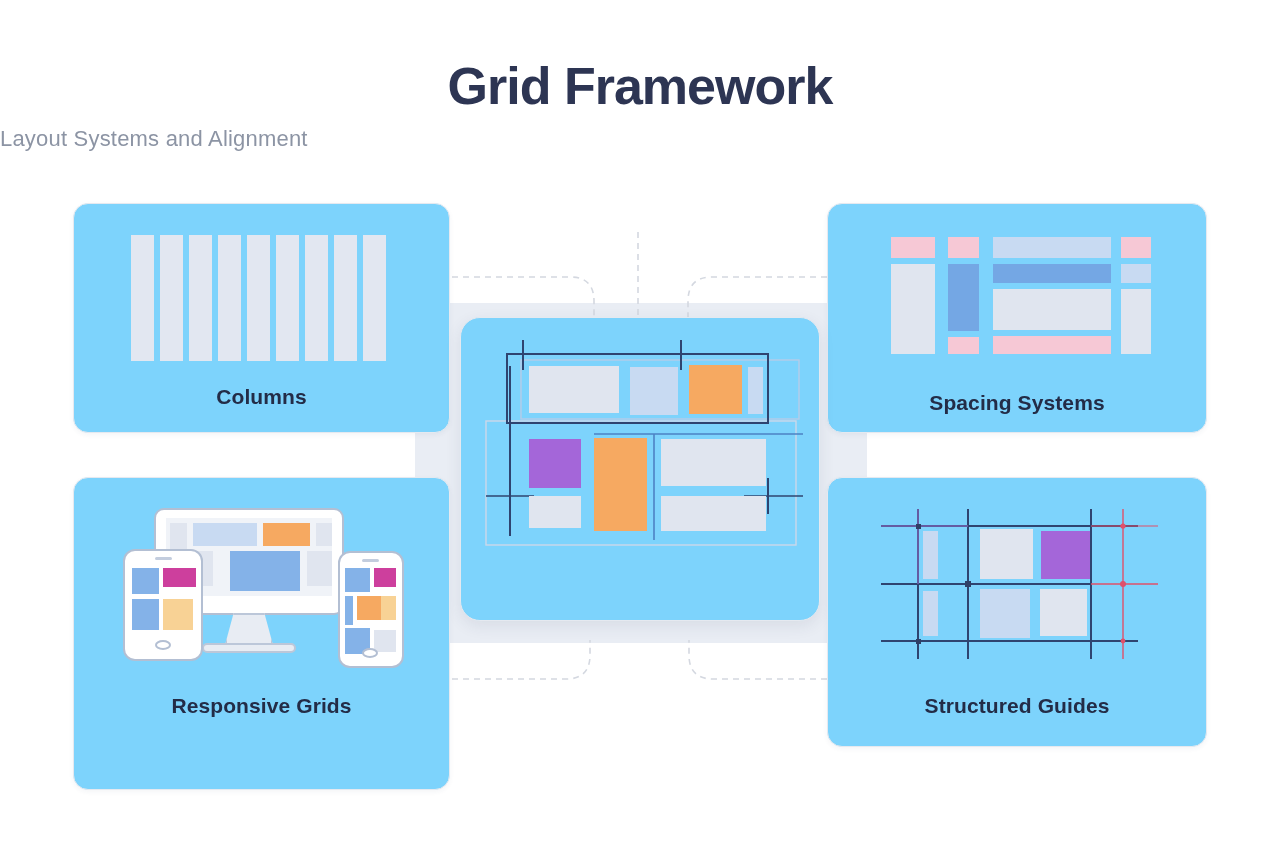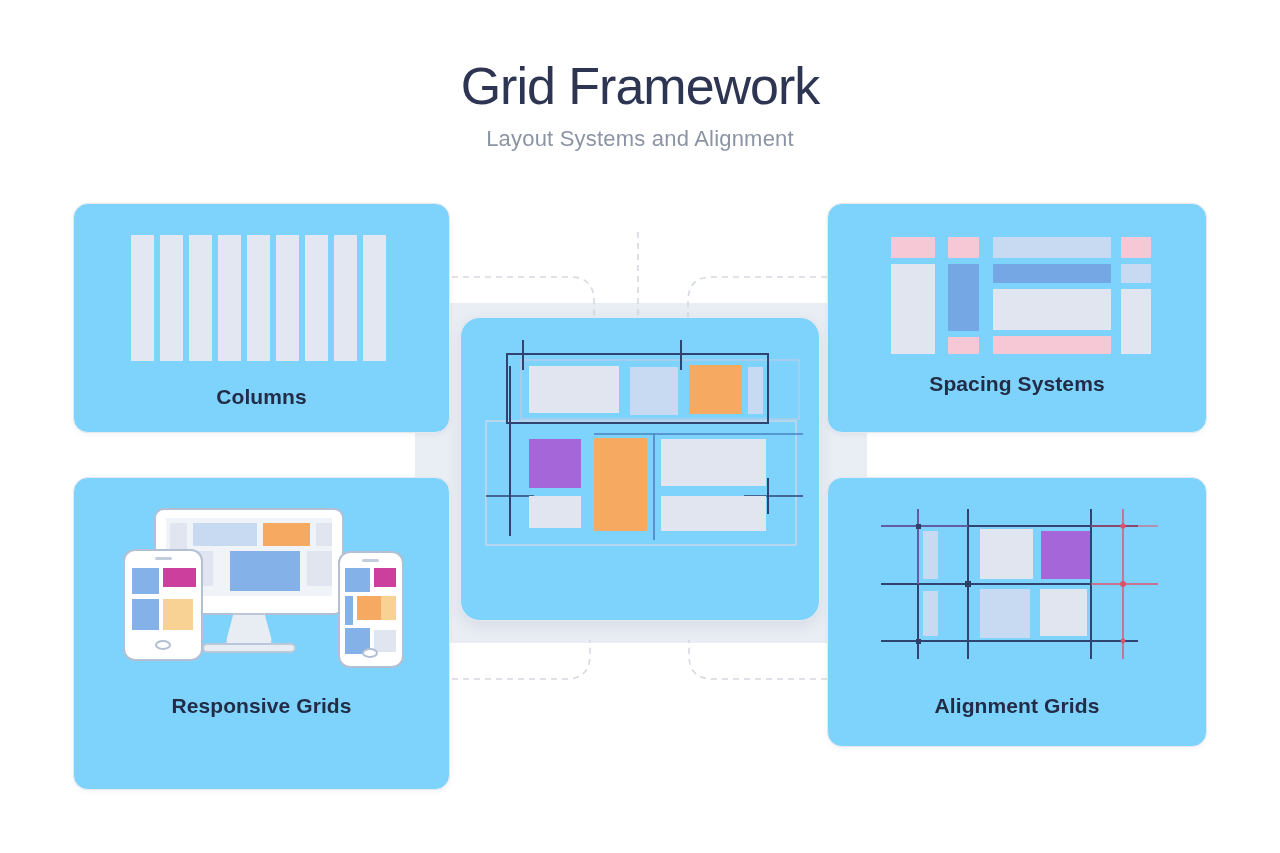--- a/index.html
+++ b/index.html
@@ -5,26 +5,26 @@
   * { margin: 0; padding: 0; box-sizing: border-box; }
   html,body { background:#fff; }
   body { font-family: "Liberation Sans", sans-serif; }
   .canvas {
     position: relative; width: 1280px; height: 853px;
     background: #ffffff; overflow: hidden;
   }
   
   .title {
     position: absolute; left: 0; top: 56px; width: 100%;
-    text-align: center; font-size: 52px; font-weight: 400;
+    text-align: center; font-size: 52px; font-weight: 700;
     color: #2d3553; letter-spacing: -1px;
   }
   .subtitle {
     position: absolute; left: 0; top: 126px; width: 100%;
-    text-align: center; font-size: 22px; font-weight: 400;
+    text-align: left; font-size: 22px; font-weight: 400;
     color: #8c94a4; letter-spacing: .2px;
   }
   
   .ring {
     position: absolute; left: 415px; top: 303px; width: 452px; height: 340px;
     background: #e9edf4; border-radius: 26px;
   }
   
   .connectors { position: absolute; left: 0; top: 0; }
   
@@ -114,21 +114,21 @@
 
       <div class="blk lb" style="left:102px;top:0;width:118px;height:21px"></div>
       <div class="blk mb" style="left:102px;top:27px;width:118px;height:19px"></div>
       <div class="blk gy" style="left:102px;top:52px;width:118px;height:41px"></div>
       <div class="blk pk" style="left:102px;top:99px;width:118px;height:18px"></div>
 
       <div class="blk pk" style="left:230px;top:0;width:30px;height:21px"></div>
       <div class="blk lb" style="left:230px;top:27px;width:30px;height:19px"></div>
       <div class="blk gy" style="left:230px;top:52px;width:30px;height:65px"></div>
     </div>
-    <div class="card-label" style="top:168px">Spacing Systems</div>
+    <div class="card-label" style="top:187px">Spacing Systems</div>
   </div>
 
   <div class="card center" id="card-structured">
     <svg width="360" height="304" viewBox="0 0 360 304" style="position:absolute;left:0;top:0">
 
       <rect x="60" y="42" width="278" height="59" fill="none" stroke="#b6cce9" stroke-width="1.4"></rect>
       <rect x="25" y="103" width="310" height="124" fill="none" stroke="#ccd8ea" stroke-width="1.4"></rect>
 
       <rect x="46" y="36" width="261" height="69" fill="none" stroke="#2f4470" stroke-width="2"></rect>
       <line x1="62" y1="22" x2="62" y2="52" stroke="#2f4470" stroke-width="2"></line>
@@ -222,16 +222,16 @@
       <line x1="53" y1="48" x2="140" y2="48" stroke="#9a74d4" stroke-width="1"></line>
       <line x1="90" y1="31" x2="90" y2="106" stroke="#9a74d4" stroke-width="1"></line>
 
       <rect x="88" y="46" width="5" height="5" fill="#2f3f66"></rect>
       <rect x="137" y="103" width="6" height="6" fill="#2f3f66"></rect>
       <rect x="88" y="161" width="5" height="5" fill="#2f3f66"></rect>
       <circle cx="295" cy="48" r="2.6" fill="#e0506a"></circle>
       <circle cx="295" cy="106" r="3" fill="#e0506a"></circle>
       <circle cx="295" cy="163" r="2.4" fill="#e0506a"></circle>
     </svg>
-    <div class="card-label" style="top:216px">Alignment Grids</div>
+    <div class="card-label" style="top:216px">Structured Guides</div>
   </div>
 
 </div>
 
 </body></html>

